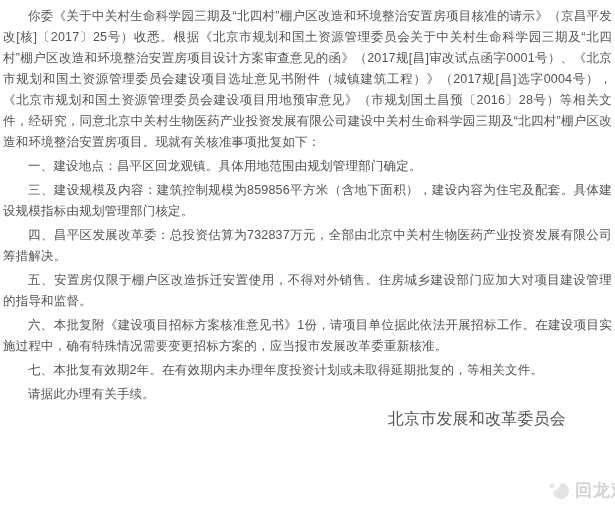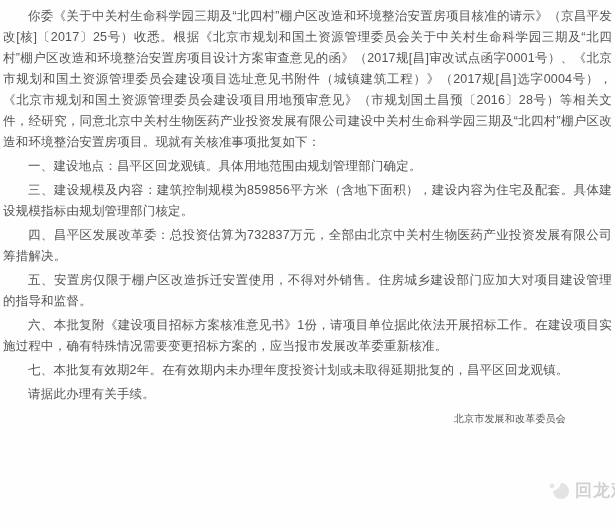--- a/index.html
+++ b/index.html
@@ -23,21 +23,21 @@
   .salutation { text-indent: 0; }
   .para {
     text-indent: 2em;
     text-align: justify;
   }
   .signature {
     text-align: right;
     padding-right: 46px;
     margin-top: 1px;
     color: #545454;
-    font-size: 10px;
+    font-size: 16px;
     line-height: 21px;
   }
   .watermark {
     position: absolute;
     top: 479px;
     right: -14px;
     display: flex;
     align-items: center;
     gap: 4px;
     color: #d7d7d7;
@@ -62,21 +62,21 @@
 
 <div class="doc">
 
   <div>
       <p class="para">你委《关于中关村生命科学园三期及“北四村”棚户区改造和环境整治安置房项目核准的请示》（京昌平发改[核]〔2017〕25号）收悉。根据《北京市规划和国土资源管理委员会关于中关村生命科学园三期及“北四村”棚户区改造和环境整治安置房项目设计方案审查意见的函》（2017规[昌]审改试点函字0001号）、《北京市规划和国土资源管理委员会建设项目选址意见书附件（城镇建筑工程）》（2017规[昌]选字0004号），《北京市规划和国土资源管理委员会建设项目用地预审意见》（市规划国土昌预〔2016〕28号）等相关文件，经研究，同意北京中关村生物医药产业投资发展有限公司建设中关村生命科学园三期及“北四村”棚户区改造和环境整治安置房项目。现就有关核准事项批复如下：</p>
       <p class="para">一、建设地点：昌平区回龙观镇。具体用地范围由规划管理部门确定。</p>
       <p class="para">三、建设规模及内容：建筑控制规模为859856平方米（含地下面积），建设内容为住宅及配套。具体建设规模指标由规划管理部门核定。</p>
       <p class="para">四、昌平区发展改革委：总投资估算为732837万元，全部由北京中关村生物医药产业投资发展有限公司筹措解决。</p>
       <p class="para">五、安置房仅限于棚户区改造拆迁安置使用，不得对外销售。住房城乡建设部门应加大对项目建设管理的指导和监督。</p>
       <p class="para">六、本批复附《建设项目招标方案核准意见书》1份，请项目单位据此依法开展招标工作。在建设项目实施过程中，确有特殊情况需要变更招标方案的，应当报市发展改革委重新核准。</p>
-      <p class="para">七、本批复有效期2年。在有效期内未办理年度投资计划或未取得延期批复的，昌平区回龙观镇。</p>
+      <p class="para">七、本批复有效期2年。在有效期内未办理年度投资计划或未取得延期批复的，等相关文件。</p>
       <p class="para">请据此办理有关手续。</p>
     </div>
 
   <div class="signature">北京市发展和改革委员会</div>
 </div>
 
 <div class="watermark">
   <span class="wm-icon">
     <svg width="24" height="22" viewBox="0 0 24 22">
       <path d="M6 11a8 8 0 1 0 8-8 10.5 10.5 0 0 1-8 8z" fill="#e3e3e3"></path>

